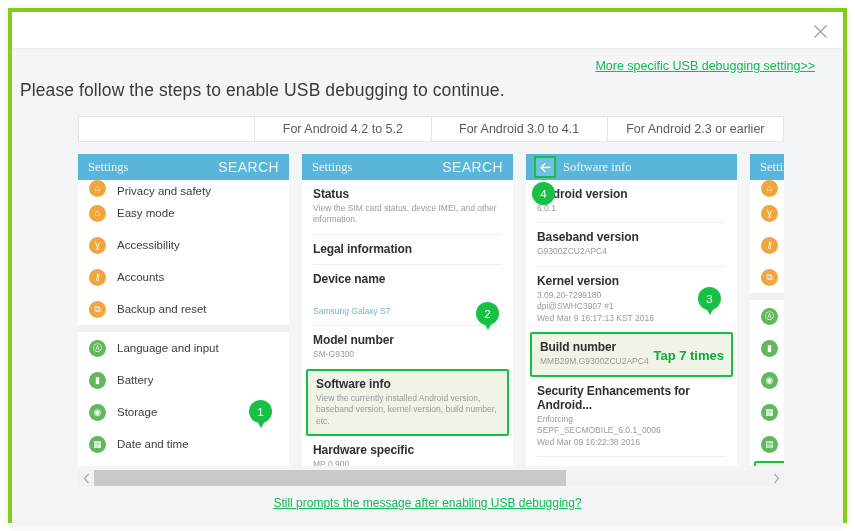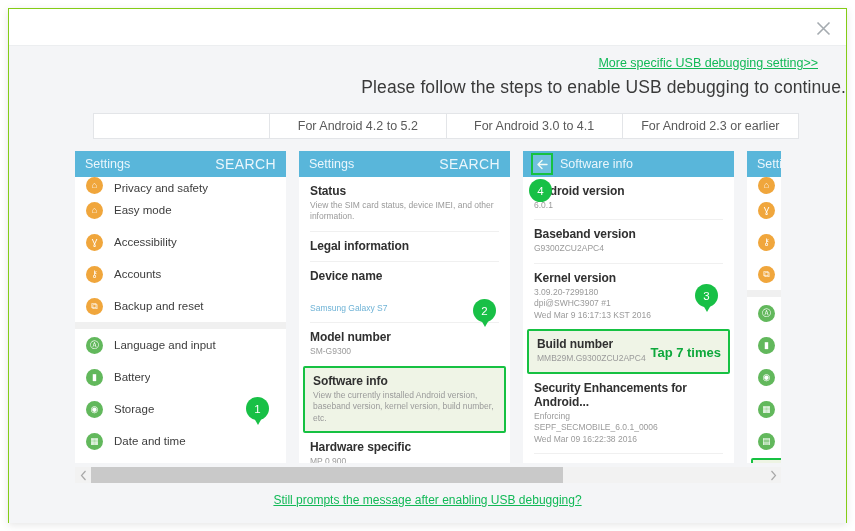--- a/index.html
+++ b/index.html
@@ -6,21 +6,21 @@
   html, body {
     width: 855px; height: 531px;
     font-family: "Liberation Sans", sans-serif;
     background: #ffffff;
     overflow: hidden;
   }
   .dialog {
     position: absolute; left: 8px; top: 8px;
     width: 839px; height: 515px;
     background: #f4f5f7;
-    border: 1px solid #84cc16;
+    border: 4px solid #84cc16;
     box-shadow: 0 2px 8px rgba(0,0,0,0.10);
   }
   .titlebar {
     position: relative;
     height: 37px;
     background: #ffffff;
     border-bottom: 1px solid #eceef0;
   }
   .close-btn {
     position: absolute; right: 10px; top: 6px;
@@ -35,33 +35,32 @@
 
   .more-link {
     position: absolute; right: 28px; top: 10px;
     font-size: 12.5px;
     color: #12b957;
     text-decoration: underline;
     cursor: pointer;
     white-space: nowrap;
   }
   .headline {
-    position: absolute; left: 0; right: 0; top: 31px;
-    text-align: right;
+    position: absolute; left: 8px; right: 0; top: 31px;
+    text-align: left;
     font-size: 17.5px;
     color: #3a3a3a;
     letter-spacing: 0.1px;
   }
 
   
   .tabs {
     position: absolute; left: 66px; top: 67px;
     width: 706px; height: 26px;
     display: flex;
-    margin-left: 18px;
   }
   .tab {
     flex: 1;
     border: 1px solid #e3e5e8;
     border-left: none;
     background: #ffffff;
     color: #5a5a5a;
     font-size: 12.5px;
     display: flex; align-items: center; justify-content: center;
     cursor: pointer;
@@ -93,21 +92,21 @@
 
   .ph {
     height: 26px;
     background: #59b6da;
     color: #eaf6fc;
     font-size: 12px;
     display: flex; align-items: center;
     padding: 0 10px;
     justify-content: space-between;
   }
-  .ph .ph-title { font-size: 12.5px; }
+  .ph .ph-title { font-size: 12.5px; font-family: Liberation Serif, serif; }
   .ph .ph-search { font-size: 14px; letter-spacing: .4px; }
   .ph-back {
     display: flex; align-items: center; gap: 7px;
   }
   .back-box {
     width: 22px; height: 22px;
     border: 2px solid #16c142;
     display: flex; align-items: center; justify-content: center;
     background: rgba(255,255,255,0.15);
     margin-left: -2px;

